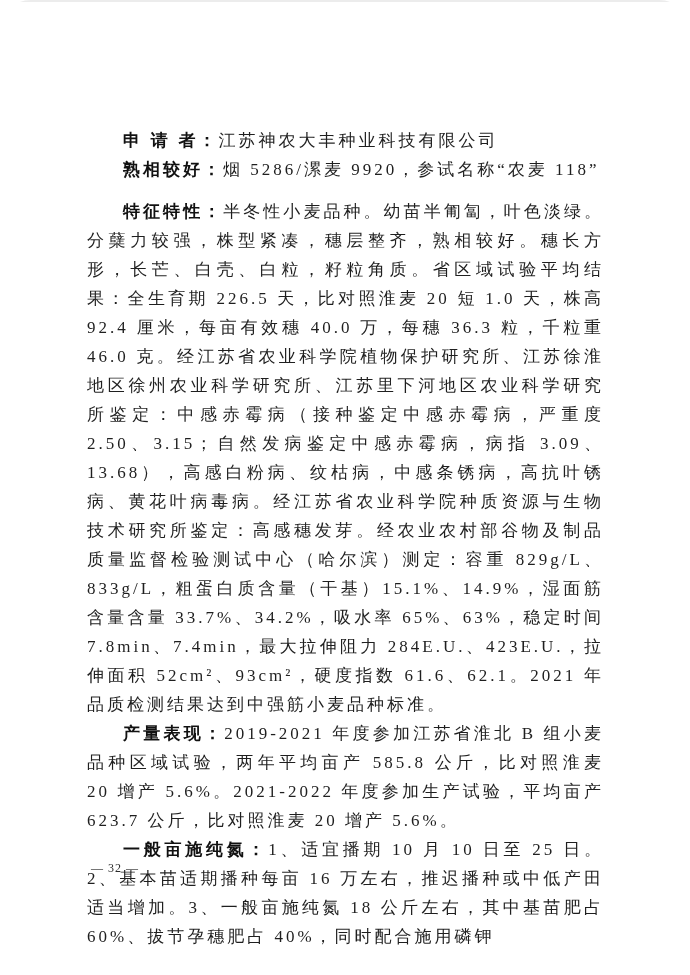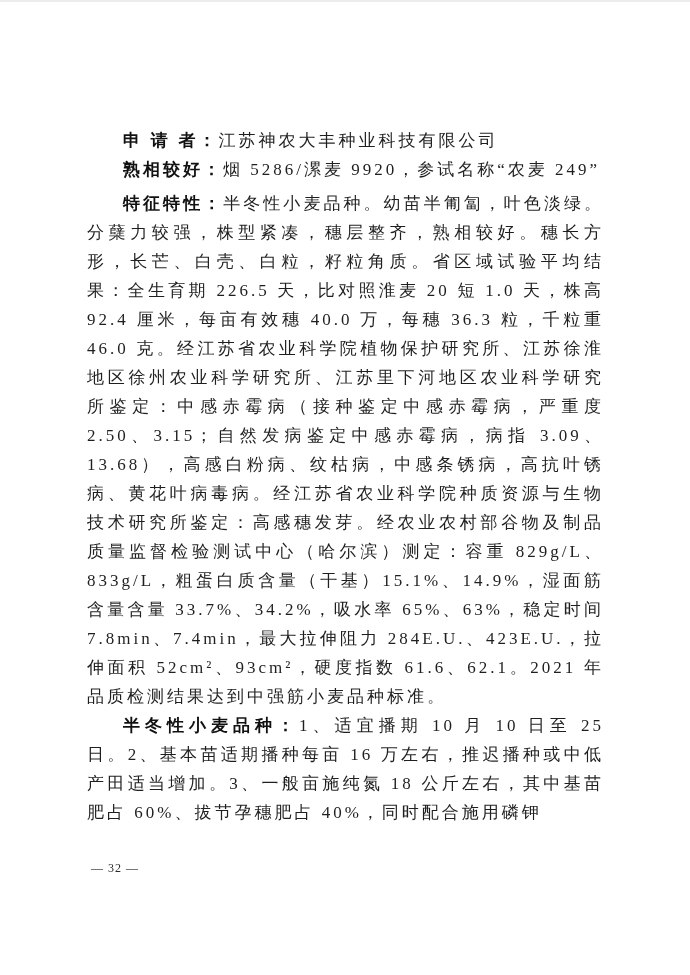--- a/index.html
+++ b/index.html
@@ -7,20 +7,21 @@
     width: 690px; height: 975px;
     background: #ffffff;
     font-family: "Liberation Serif", "DejaVu Serif", serif;
   }
   .page {
     position: relative;
     width: 690px; height: 975px;
     background: #ffffff;
     overflow: hidden;
     color: #1f1f1f;
+    border-radius: 31px;
   }
   .scan-top-edge {
     position: absolute; top: 0; left: 0; right: 0;
     height: 2px; background: #ececec;
   }
   .content {
     position: absolute;
     left: 87px; top: 126px;
     width: 517px;
   }
@@ -31,44 +32,45 @@
     letter-spacing: 3px;
     text-align: justify;
     text-indent: 36px;
     color: #1f1f1f;
   }
   .para .label {
     font-family: "Liberation Sans", "DejaVu Sans", sans-serif;
     font-weight: 700;
     color: #111111;
   }
-  .para.extra-space { margin-top: 5px; }
+  .para.extra-space { margin-top: 13px; }
   .footer {
     position: absolute;
     left: 91px; top: 861px;
     font-size: 12px;
     letter-spacing: 1px;
     color: #2a2a2a;
     font-family: "Liberation Serif", "DejaVu Serif", serif;
   }
 </style>
 </head>
 <body>
 
 <div class="page">
   <div class="scan-top-edge"></div>
 
   <div class="content">
 
     <p class="para"><span class="label">申 请 者：</span><span>江苏神农大丰种业科技有限公司</span></p>
 
 
-    <p class="para"><span class="label">熟相较好：</span><span>烟 5286/漯麦 9920，参试名称“农麦 249”</span></p>
+    <p class="para"><span class="label">熟相较好：</span><span>烟 5286/漯麦 9920，参试名称“农麦 118”</span></p>
 
     <p class="para extra-space"><span class="label">特征特性：</span><span>半冬性小麦品种。幼苗半匍匐，叶色淡绿。分蘖力较强，株型紧凑，穗层整齐，熟相较好。穗长方形，长芒、白壳、白粒，籽粒角质。省区域试验平均结果：全生育期 226.5 天，比对照淮麦 20 短 1.0 天，株高 92.4 厘米，每亩有效穗 40.0 万，每穗 36.3 粒，千粒重 46.0 克。经江苏省农业科学院植物保护研究所、江苏徐淮地区徐州农业科学研究所、江苏里下河地区农业科学研究所鉴定：中感赤霉病（接种鉴定中感赤霉病，严重度 2.50、3.15；自然发病鉴定中感赤霉病，病指 3.09、13.68），高感白粉病、纹枯病，中感条锈病，高抗叶锈病、黄花叶病毒病。经江苏省农业科学院种质资源与生物技术研究所鉴定：高感穗发芽。经农业农村部谷物及制品质量监督检验测试中心（哈尔滨）测定：容重 829g/L、833g/L，粗蛋白质含量（干基）15.1%、14.9%，湿面筋含量含量 33.7%、34.2%，吸水率 65%、63%，稳定时间 7.8min、7.4min，最大拉伸阻力 284E.U.、423E.U.，拉伸面积 52cm²、93cm²，硬度指数 61.6、62.1。2021 年品质检测结果达到中强筋小麦品种标准。</span></p>
 
+    <p class="para"><span class="label">产量表现：</span><span>2019-2021 年度参加江苏省淮北 B 组小麦品种区域试验，两年平均亩产 585.8 公斤，比对照淮麦 20 增产 5.6%。2021-2022 年度参加生产试验，平均亩产 623.7 公斤，比对照淮麦 20 增产 5.6%。</span></p>
 
-    <p class="para"><span class="label">半冬性小麦品种：</span><span>1、适宜播期 10 月 10 日至 25 日。2、基本苗适期播种每亩 16 万左右，推迟播种或中低产田适当增加。3、一般亩施纯氮 18 公斤左右，其中基苗肥占 60%、拔节孕穗肥占 40%，同时配合施用磷钾</span></p>
+    <p class="para"><span class="label">一般亩施纯氮：</span><span>1、适宜播期 10 月 10 日至 25 日。2、基本苗适期播种每亩 16 万左右，推迟播种或中低产田适当增加。3、一般亩施纯氮 18 公斤左右，其中基苗肥占 60%、拔节孕穗肥占 40%，同时配合施用磷钾</span></p>
 
   </div>
 
   <div class="footer">— 32 —</div>
 </div>
 
 </body></html>

